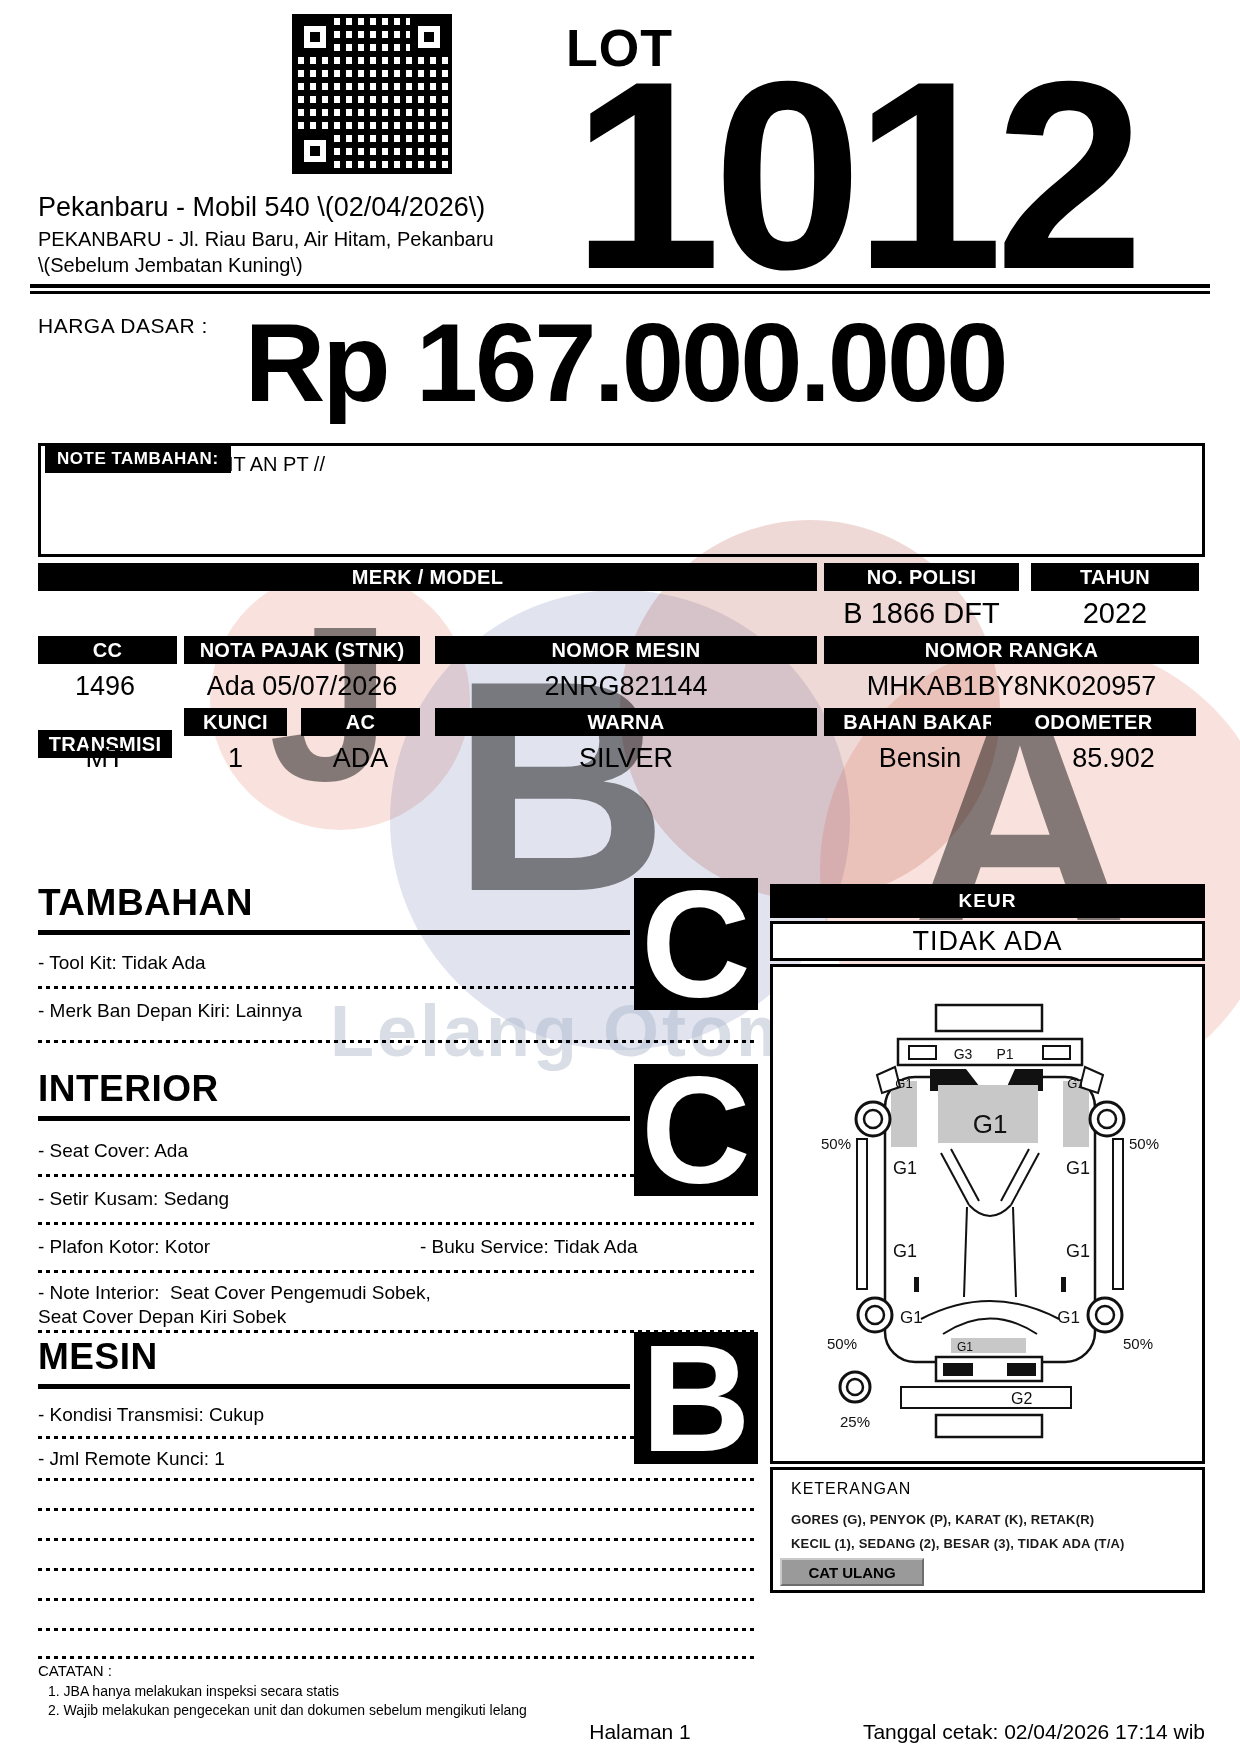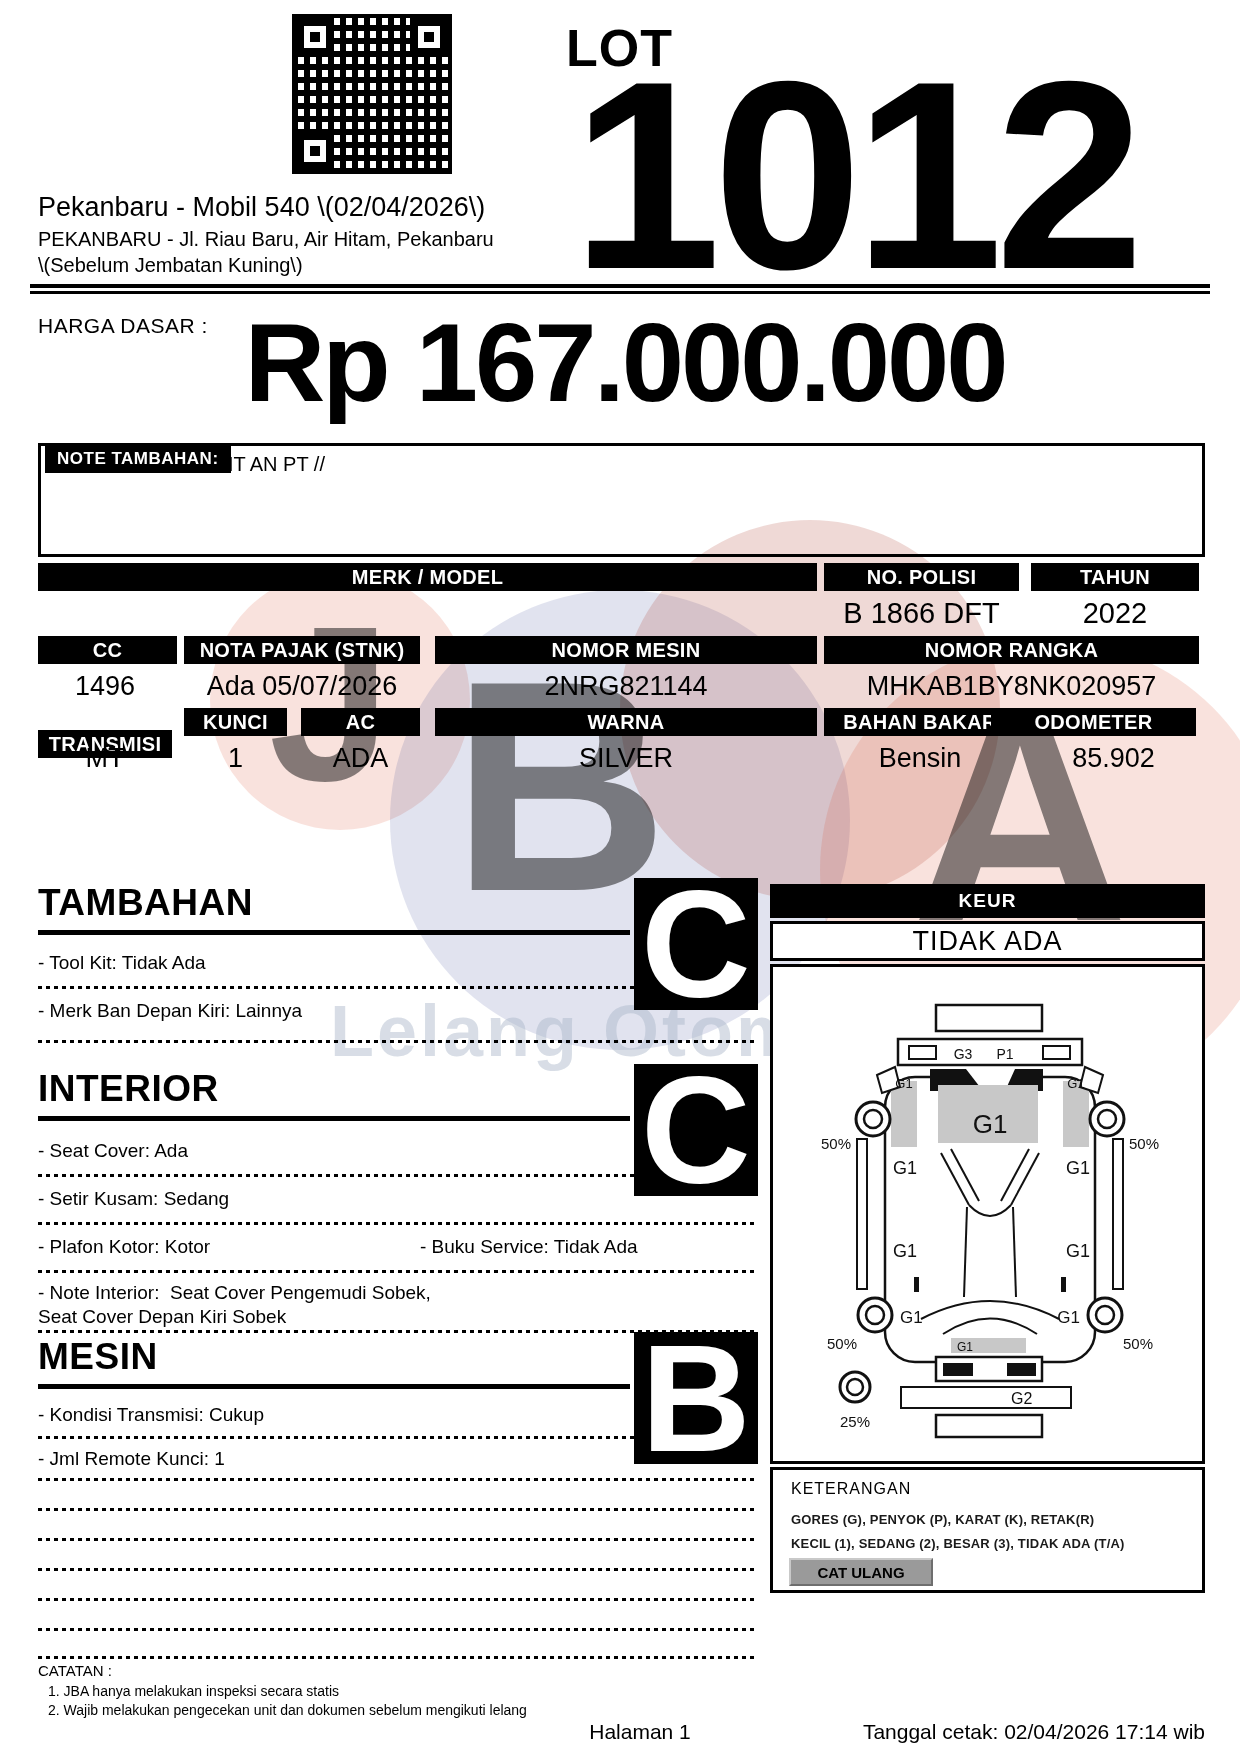--- a/index.html
+++ b/index.html
@@ -245,21 +245,21 @@
       <circle cx="82" cy="420" r="15" fill="#fff" stroke="#111" stroke-width="3"></circle>
       <circle cx="82" cy="420" r="8" fill="#fff" stroke="#111" stroke-width="2.5"></circle>
       <text x="82" y="460" font-size="15" text-anchor="middle">25%</text>
     </svg>
   </div>
 
   <div class="z panel" style="left:770px;top:1467px;width:435px;height:126px;">
     <div class="ket-title abs" style="left:18px;top:10px;">KETERANGAN</div>
     <div class="ket-line abs" style="left:18px;top:42px;">GORES (G), PENYOK (P), KARAT (K), RETAK(R)</div>
     <div class="ket-line abs" style="left:18px;top:66px;">KECIL (1), SEDANG (2), BESAR (3), TIDAK ADA (T/A)</div>
-    <div class="cat-ulang abs" style="left:16px;top:88px;width:144px;height:28px;">CAT ULANG</div>
+    <div class="cat-ulang abs" style="left:7px;top:88px;width:144px;height:28px;">CAT ULANG</div>
   </div>
 
   <div class="z catatan-title" style="left:38px;top:1662px;">CATATAN :</div>
   <div class="z catatan-item" style="left:48px;top:1683px;">1. JBA hanya melakukan inspeksi secara statis</div>
   <div class="z catatan-item" style="left:48px;top:1702px;">2. Wajib melakukan pengecekan unit dan dokumen sebelum mengikuti lelang</div>
 
   <div class="z footer-text" style="left:490px;top:1720px;width:300px;text-align:center;">Halaman 1</div>
   <div class="z footer-text" style="left:705px;top:1720px;width:500px;text-align:right;">Tanggal cetak: 02/04/2026 17:14 wib</div>
 
 </div>

